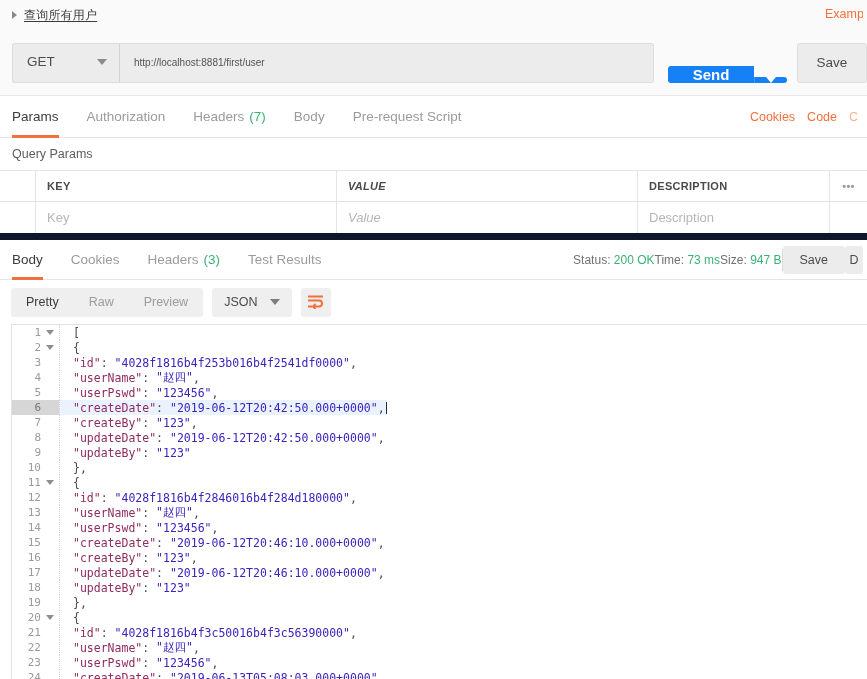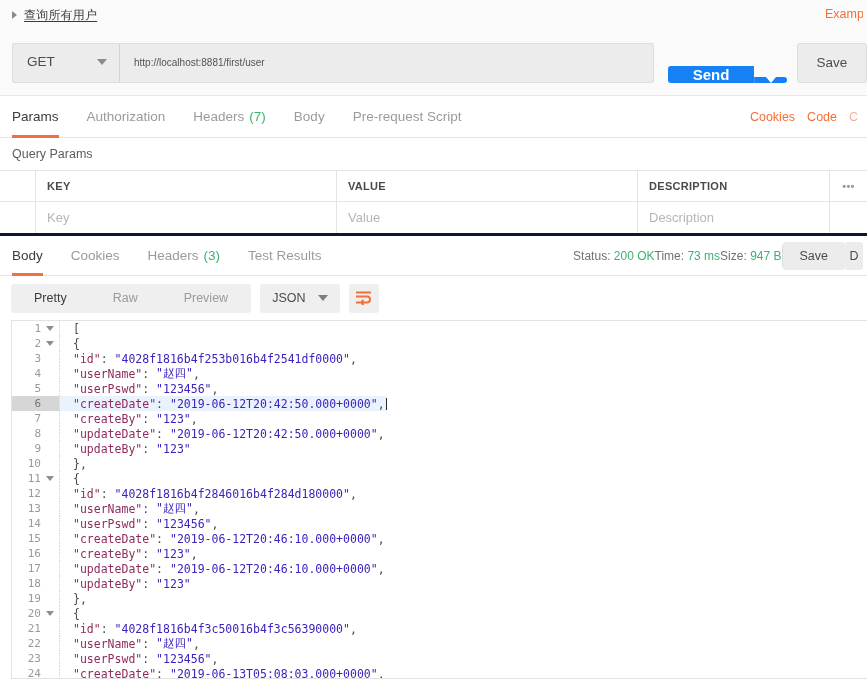--- a/index.html
+++ b/index.html
@@ -192,42 +192,42 @@
   .qp-label {
     height: 32px;
     display: flex;
     align-items: center;
     padding-left: 12px;
     font-size: 12.5px;
     color: #5d5d5d;
   }
   .params-table {
     border-top: 1px solid #e4e4e4;
-    border-bottom: 3px solid #0f172a;
+    border-bottom: 7px solid #0f172a;
   }
   .ptr {
     display: flex;
     height: 31px;
     align-items: stretch;
   }
   .ptr.header { background: #fff; border-bottom: 1px solid #e4e4e4; }
   .pcell {
     display: flex;
     align-items: center;
     padding: 0 0 0 11px;
     border-right: 1px solid #e4e4e4;
     font-size: 11.5px;
     color: #4a4a4a;
     overflow: hidden;
     white-space: nowrap;
   }
   .ptr.header .pcell { font-weight: bold; letter-spacing: .3px; font-size: 11px; }
   .pcell.check { width: 36px; padding: 0; border-right: 1px solid #e4e4e4; }
   .pcell.key { width: 301px; }
-  .pcell.value { width: 301px; }
+  .pcell.value { width: 301px; font-style: italic; }
   .pcell.desc { flex: 1; border-right: 1px solid #e4e4e4; }
   .pcell.more {
     width: 37px; border-right: none;
     justify-content: center; padding: 0;
     color: #9c9c9c; letter-spacing: 2px; font-size: 15px;
     cursor: pointer;
   }
   .ptr.input .pcell { color: #b6b6b6; font-size: 13px; }
 
   
@@ -275,21 +275,21 @@
   }
   .seg {
     display: flex;
     background: #efefef;
     border-radius: 3px;
     height: 29px;
     align-items: stretch;
   }
   .seg div {
     display: flex; align-items: center;
-    padding: 0 23px;
+    padding: 0 15px;
     font-size: 12.5px;
     color: #9b9b9b;
     cursor: pointer;
   }
   .seg div.active { color: #3b3b3b; }
   .fmt-select {
     display: flex;
     align-items: center;
     gap: 13px;
     background: #efefef;

